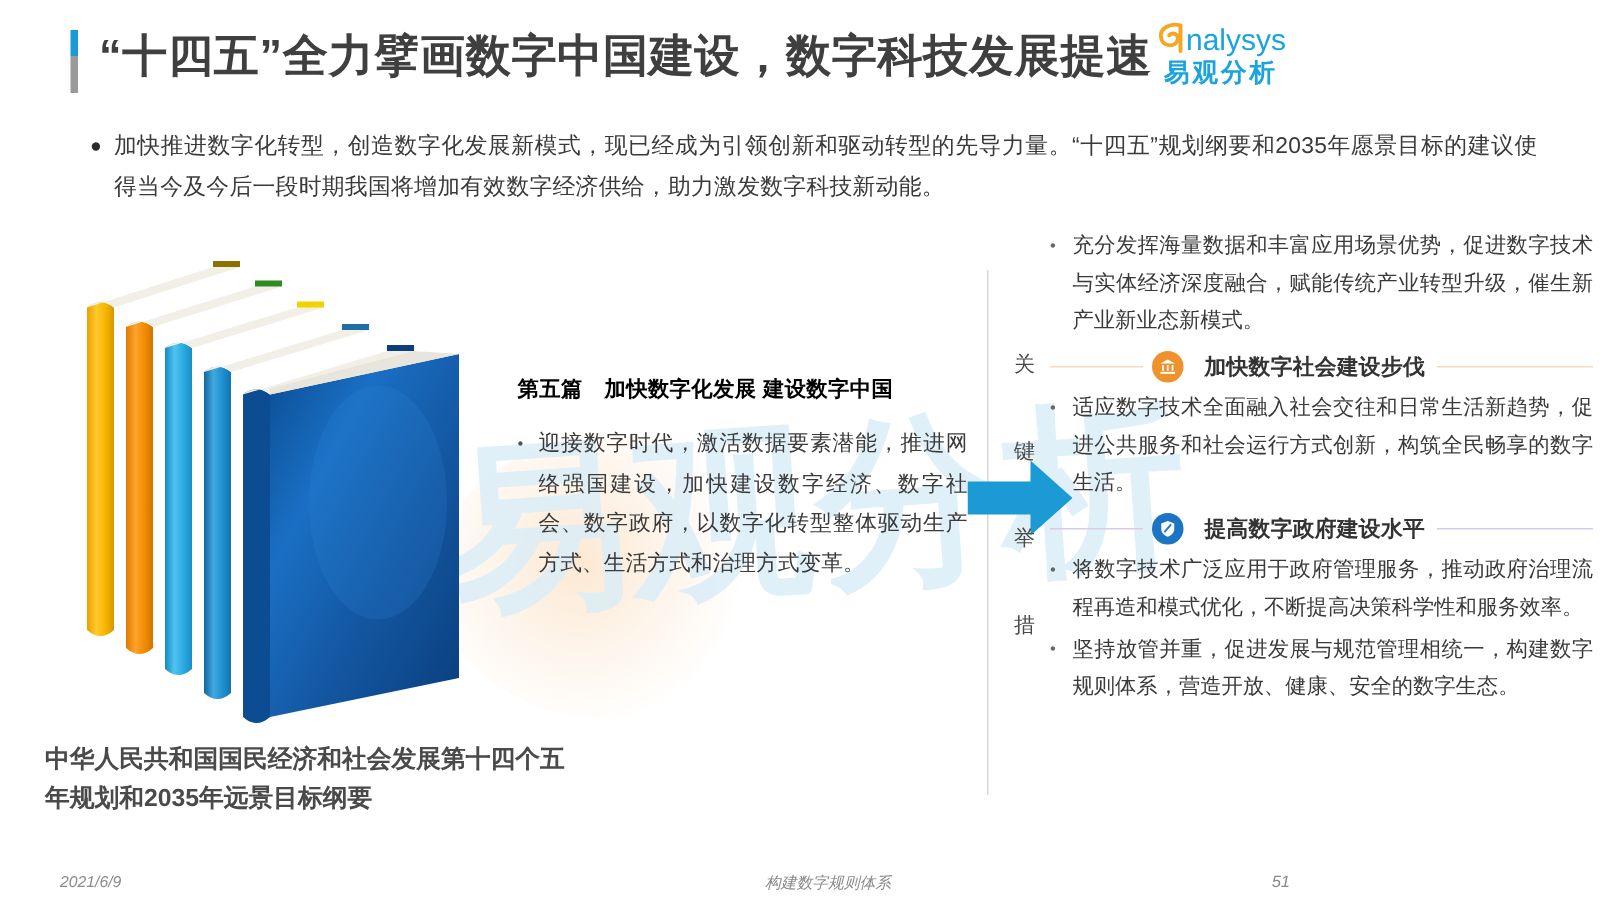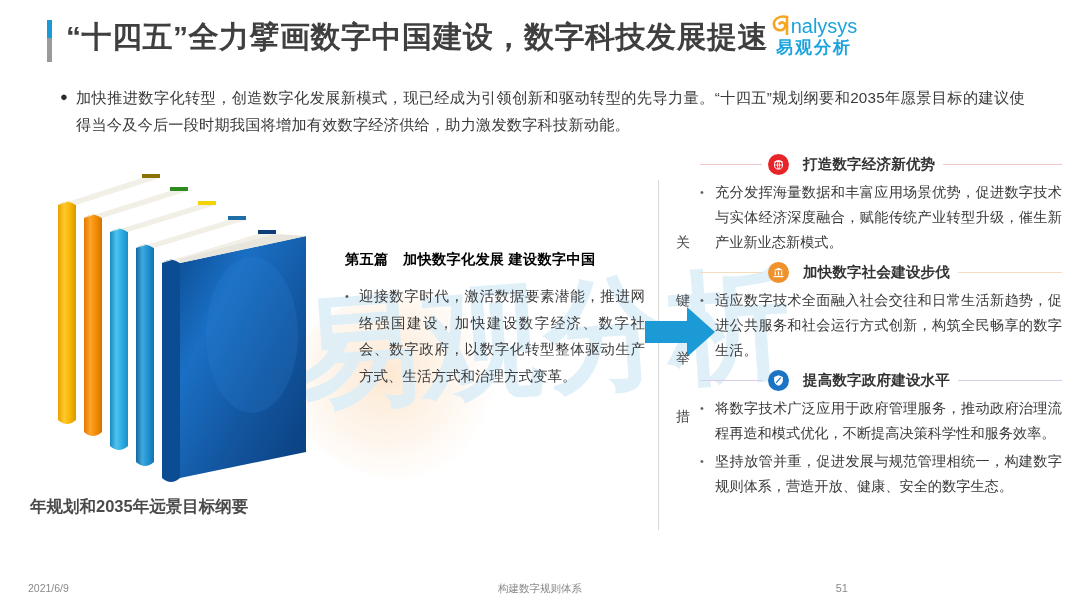--- a/index.html
+++ b/index.html
@@ -107,21 +107,21 @@
   .sect-bullet { width:15px; flex:0 0 15px; font-size:11px; line-height:25px; color:#666; }
   .sect-text { font-size:14.2px; line-height:25px; color:#3a3a3a; text-align:justify; }
 
   
   #caption {
     position:absolute; left:30px; top:493px; width:400px; z-index:3;
     font-size:16.5px; font-weight:bold; color:#4a4a4a; line-height:26px;
   }
 
   
-  #footer { position:absolute; left:0; bottom:0; width:876px; height:34px; z-index:3; }
+  #footer { position:absolute; left:12px; bottom:0; width:876px; height:34px; z-index:3;font-style:italic; }
   #footer-date { position:absolute; left:28px; top:8px; font-size:10.5px; color:#8a8a8a; }
   #footer-center { position:absolute; left:0; top:8px; width:1080px; text-align:center;
                    font-size:10.5px; color:#8a8a8a; }
   #footer-page { position:absolute; right:28px; top:8px; font-size:11px; color:#8a8a8a; }
 </style>
 </head>
 <body>
 
 <div id="watermark-blob"></div>
 <div id="watermark">易观分析</div>
@@ -204,20 +204,21 @@
     <path d="M122 103 L122 318 Q131 326 140 318 L140 103 Q131 96 122 103 Z" fill="#0B4C92"></path>
     <path d="M122 103 Q131 96 140 103 L236 74 Q227 67 218 74 Z" fill="#F2EFE6"></path>
     <path d="M140 103 L140 318 L266 292 L266 76 Z" fill="url(#gDBlue)"></path>
     <path d="M140 103 L266 76 L236 74 L140 99 Z" fill="#E8E5DC"></path>
     <path d="M218 74 L236 74 L236 70 L218 70 Z" fill="#0C3F7A"></path>
     <ellipse cx="212" cy="175" rx="46" ry="78" fill="#2E86D8" opacity=".22"></ellipse>
   </svg>
 </div>
 
 <div id="caption">
+  <div>中华人民共和国国民经济和社会发展第十四个五</div>
   <div>年规划和2035年远景目标纲要</div>
 </div>
 
 <div id="mid">
   <div id="mid-heading">第五篇　加快数字化发展 建设数字中国</div>
   <div id="mid-body">
     <div id="mid-bullet">•</div>
     <div id="mid-text">迎接数字时代，激活数据要素潜能，推进网络强国建设，加快建设数字经济、数字社会、数字政府，以数字化转型整体驱动生产方式、生活方式和治理方式变革。</div>
   </div>
 </div>
@@ -232,32 +233,20 @@
 <div id="vlabel">
   <span>关</span>
   <span>键</span>
   <span>举</span>
   <span>措</span>
 </div>
 
 <div id="panel">
 
   <div class="sect">
-    <div class="sect-head">
-      <div class="rule left" style="background:#F2C9CB"></div>
-      <div class="sect-icon" style="background:#E8242B">
-        <svg width="13" height="13" viewBox="0 0 24 24">
-          <circle cx="12" cy="13" r="7.5" fill="none" stroke="#fff" stroke-width="1.8"></circle>
-          <path d="M4.5 13 H19.5 M12 5.5 C9.2 8.5 9.2 17.5 12 20.5 C14.8 17.5 14.8 8.5 12 5.5Z" fill="none" stroke="#fff" stroke-width="1.5"></path>
-          <path d="M5 7.5 Q12 3 19 7.5" fill="none" stroke="#fff" stroke-width="2" stroke-linecap="round"></path>
-        </svg>
-      </div>
-      <div class="sect-title">打造数字经济新优势</div>
-      <div class="rule right" style="background:#F2C9CB"></div>
-    </div>
     <div class="sect-body">
       <div class="sect-bullet">•</div>
       <div class="sect-text">充分发挥海量数据和丰富应用场景优势，促进数字技术与实体经济深度融合，赋能传统产业转型升级，催生新产业新业态新模式。</div>
     </div>
   </div>
 
   <div class="sect">
     <div class="sect-head">
       <div class="rule left" style="background:#F7DCBC"></div>
       <div class="sect-icon" style="background:#F0922B">

